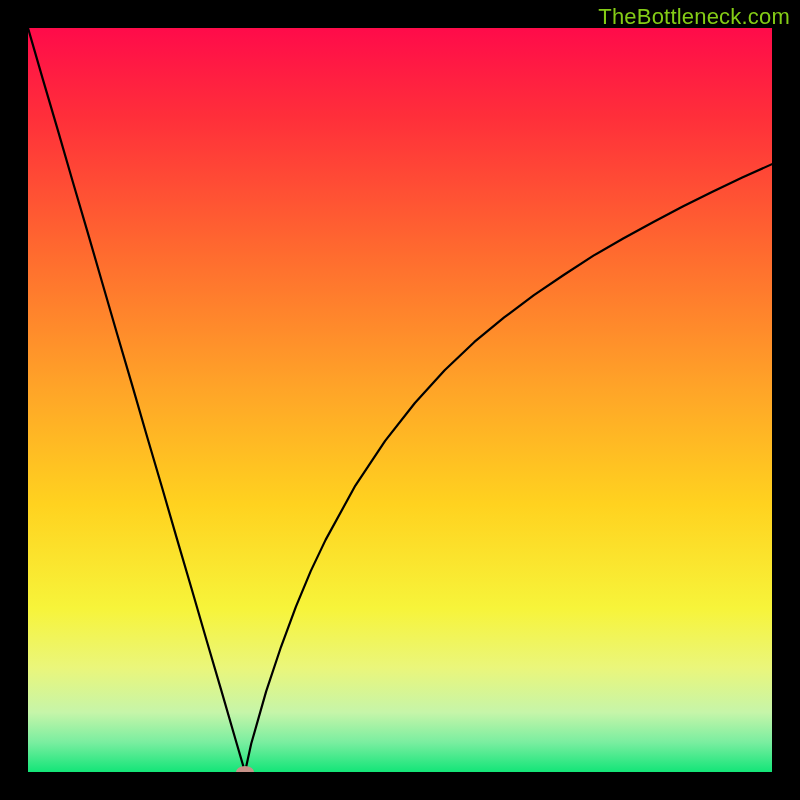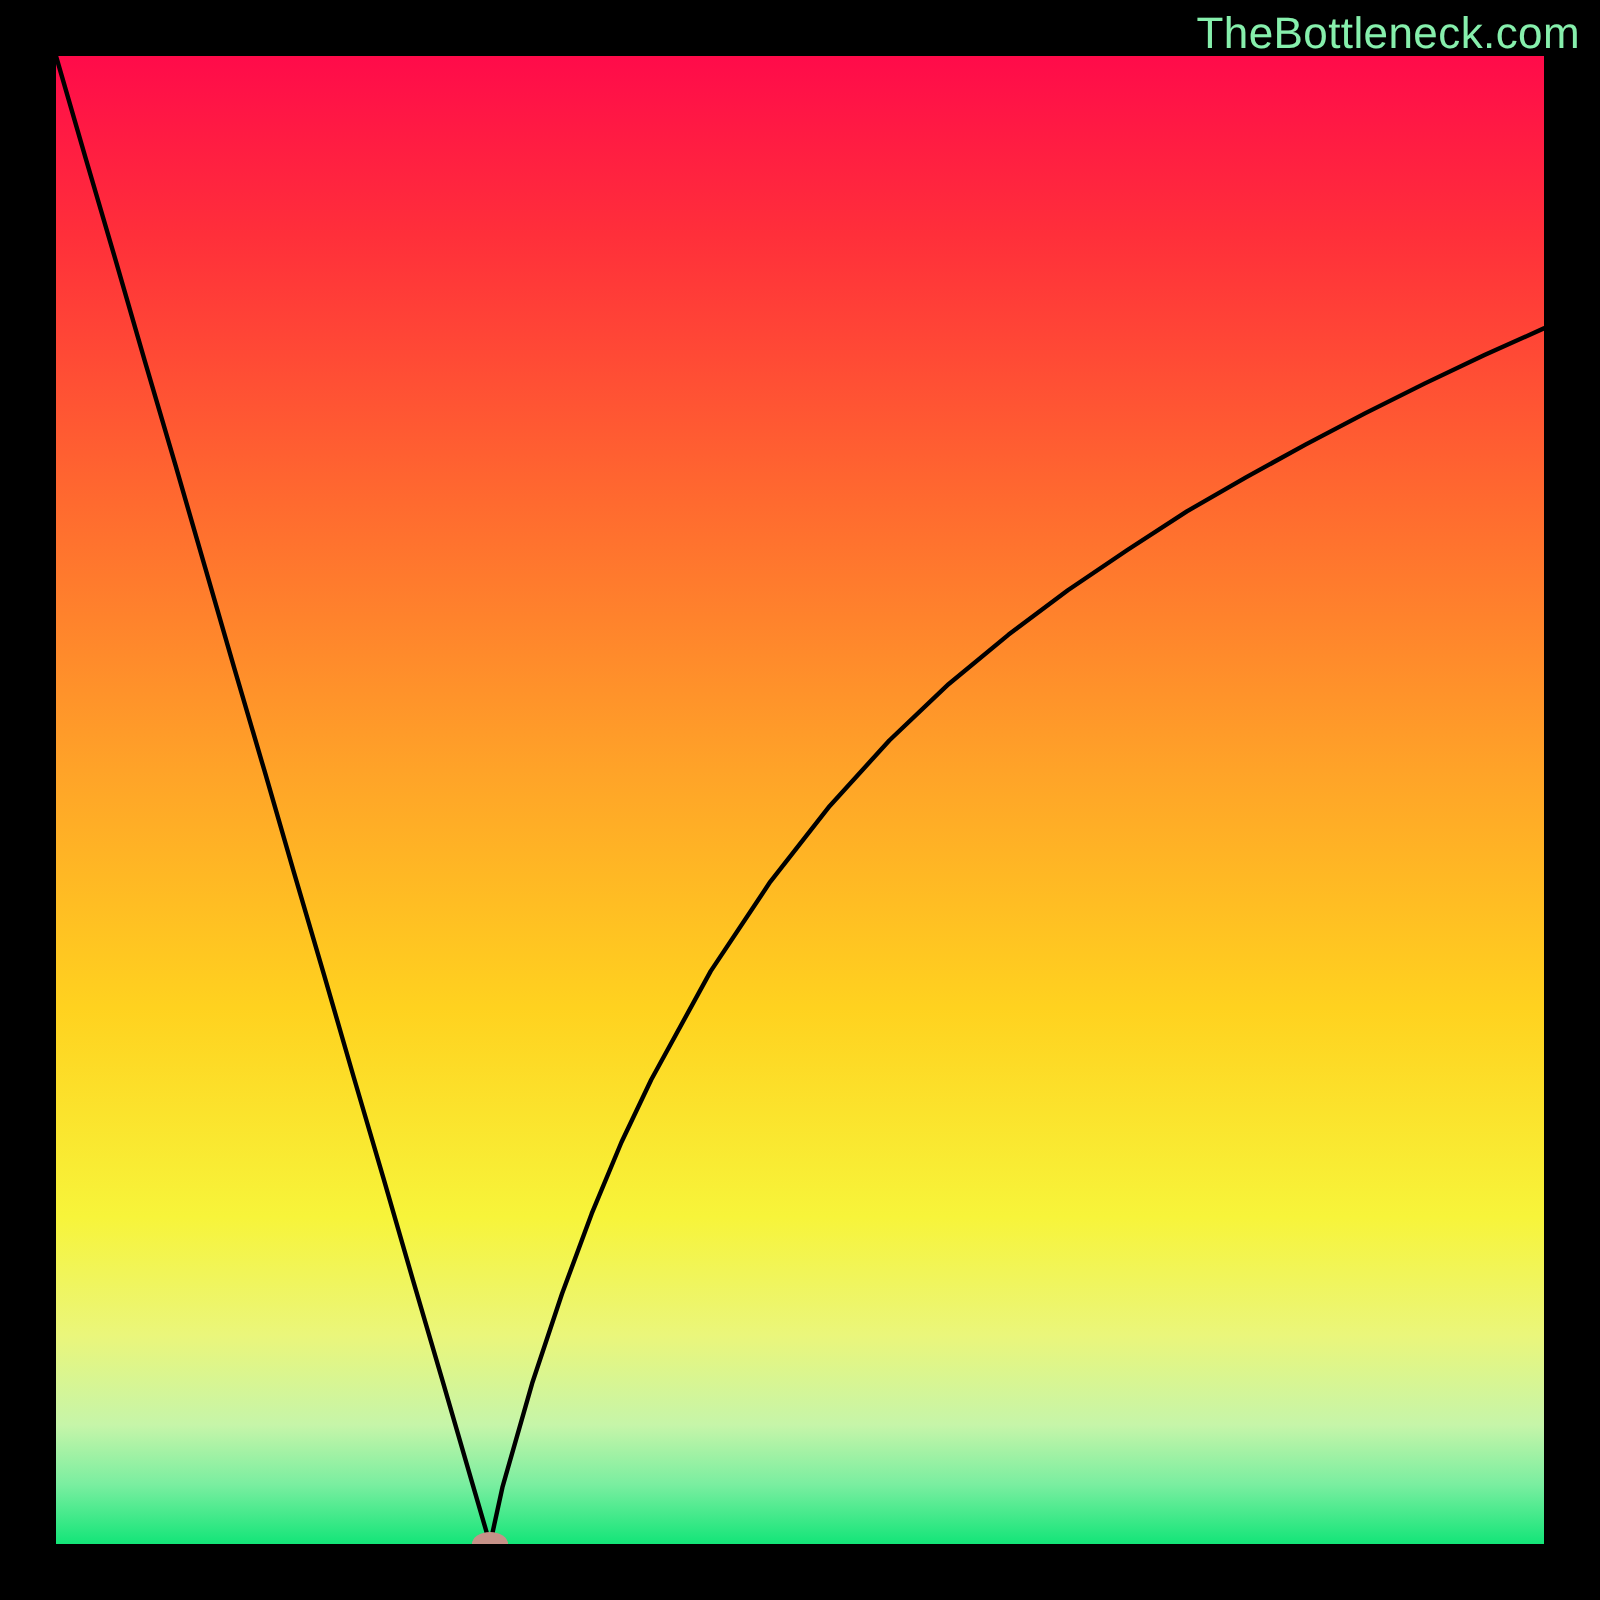--- a/index.html
+++ b/index.html
@@ -32,21 +32,21 @@
     inset: 0;
   }
   .curve {
     position: absolute;
     inset: 0;
   }
   .watermark {
     position: absolute;
     top: 4px;
     right: 10px;
-    color: #86efac;
+    color: #84cc16;
     font-size: 22px;
     letter-spacing: 0.2px;
     font-weight: 500;
     user-select: none;
   }
   .marker {
     position: absolute;
     width: 18px;
     height: 12px;
     border-radius: 50%;

